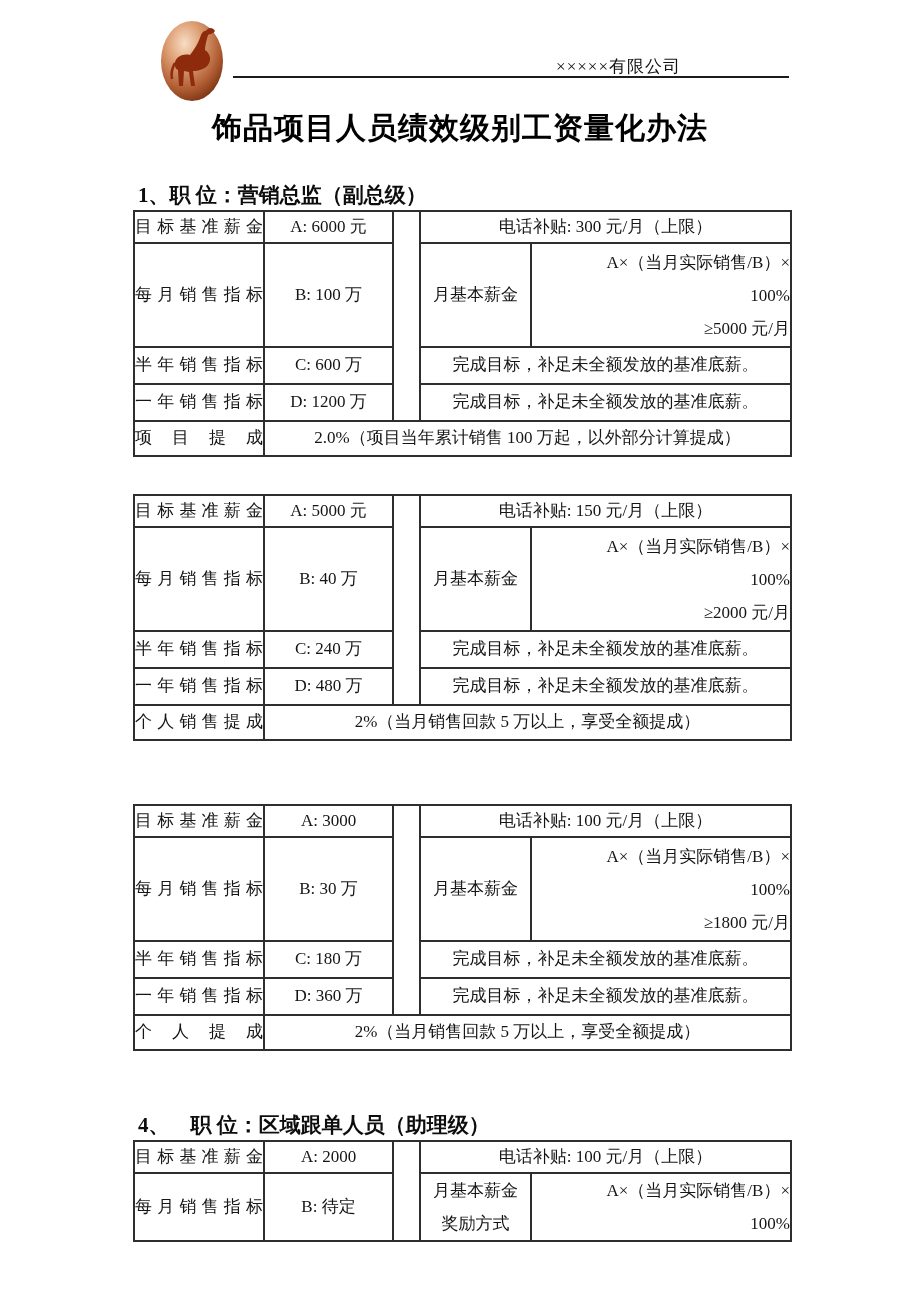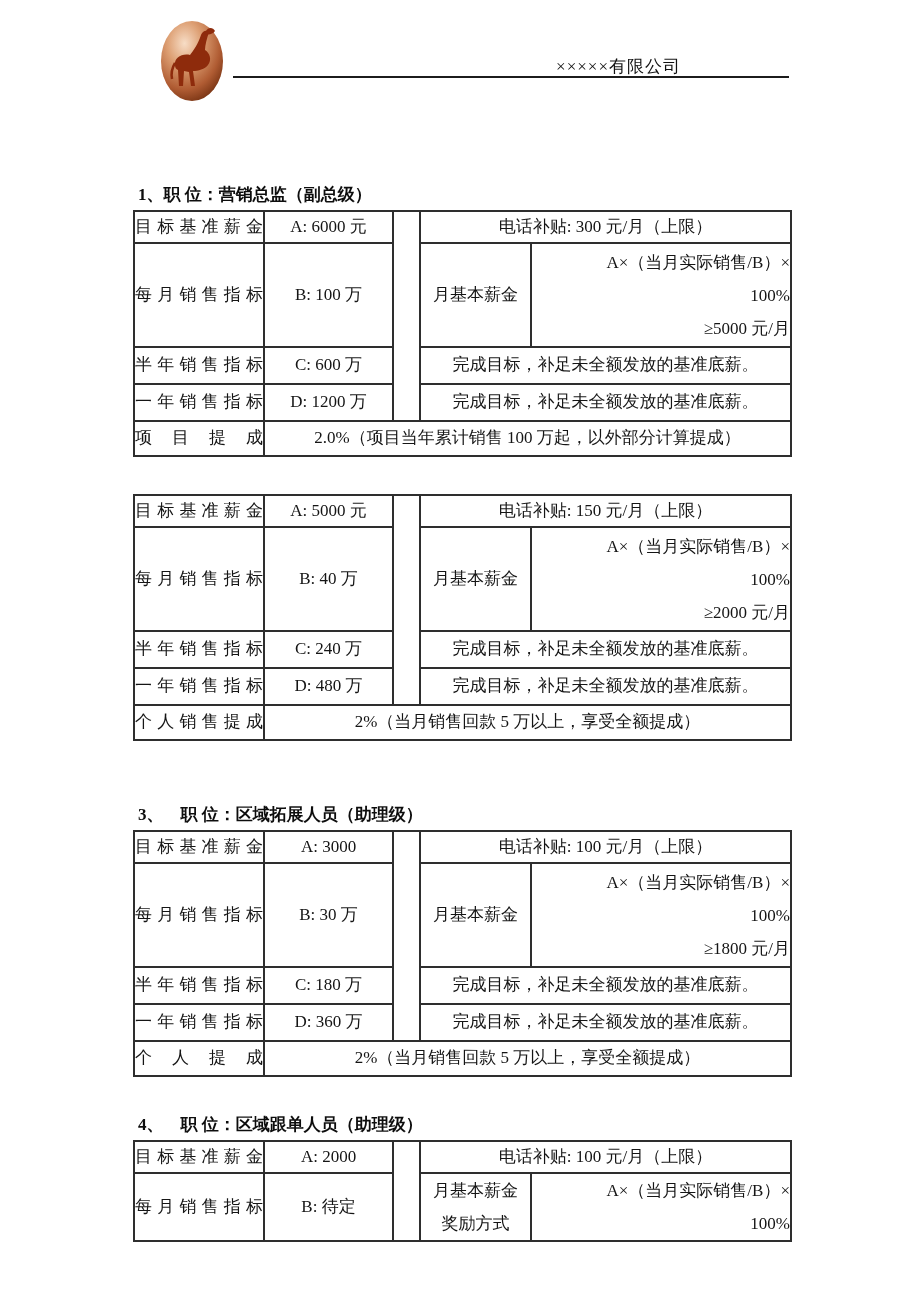--- a/index.html
+++ b/index.html
@@ -25,21 +25,21 @@
   .doc-title {
     position:absolute; top:108px; left:0; width:920px;
     text-align:center; font-family:"Liberation Sans", sans-serif;
     font-weight:bold; font-size:30px; letter-spacing:1px; color:#000;
   }
 
   
   .section { position:absolute; left:133px; width:657px; }
   .sec-1 { top:184px; } .sec-2 { top:494px; } .sec-3 { top:804px; } .sec-4 { top:1114px; }
   .sec-heading {
-    font-size:17px; font-weight:bold; color:#0d0d0d;
+    font-size:21px; font-weight:bold; color:#0d0d0d;
     height:26px; line-height:22px; padding-left:5px; white-space:pre;
   }
 
   
   table.qtable {
     border-collapse:collapse; table-layout:fixed; width:657px;
     font-size:17px; color:#151515;
   }
   table.qtable td {
     border:2px solid #2e2e2e; padding:0; vertical-align:middle;
@@ -73,20 +73,21 @@
         </radialGradient>
       </defs>
       <ellipse cx="32" cy="41" rx="31" ry="40" fill="url(#sphere)"></ellipse>
       <path fill="#8e2b0c" d="M15 45 C14 38 22 33 30 35 C34 30 38 24 41 15 C42 12 46 9 49 12 C47 18 45 25 45 30 C50 33 52 40 48 45 C45 49 38 51 33 51 L35 66 L31 66 L29 52 L24 51 L23 66 L19 66 L18 50 C16 49 15 48 15 45 Z"></path>
       <path fill="#8e2b0c" d="M46 11 C48 7 53 7 55 11 C53 14 49 15 45 14 Z"></path>
       <path d="M15 43 C12 48 11 54 12 59" stroke="#8e2b0c" stroke-width="2.5" fill="none"></path>
     </svg>
   </div>
   <div class="header-rule"></div>
   <div class="company">×××××有限公司</div>
+  <div class="doc-title">饰品项目人员绩效级别工资量化办法</div>
 
   <div class="section sec-1">
     <div class="sec-heading">1、职 位：营销总监（副总级）</div>
     <table class="qtable">
       <colgroup>
           <col class="c1">
           <col class="c2">
           <col class="cg">
           <col class="c3">
           <col class="c4">
@@ -164,21 +165,20 @@
       </tr>
       <tr class="r5">
         <td class="lbl">个人销售提成</td>
         <td class="ctr" colspan="4">2%（当月销售回款 5 万以上，享受全额提成）</td>
       </tr>
     </tbody>
       </table>
   </div>
 
   <div class="section sec-3">
-    <div class="sec-heading">3、　职 位：区域拓展人员（助理级）</div>
     <table class="qtable">
       <colgroup>
           <col class="c1">
           <col class="c2">
           <col class="cg">
           <col class="c3">
           <col class="c4">
         </colgroup>
       <tbody>
           <tr class="r1">

